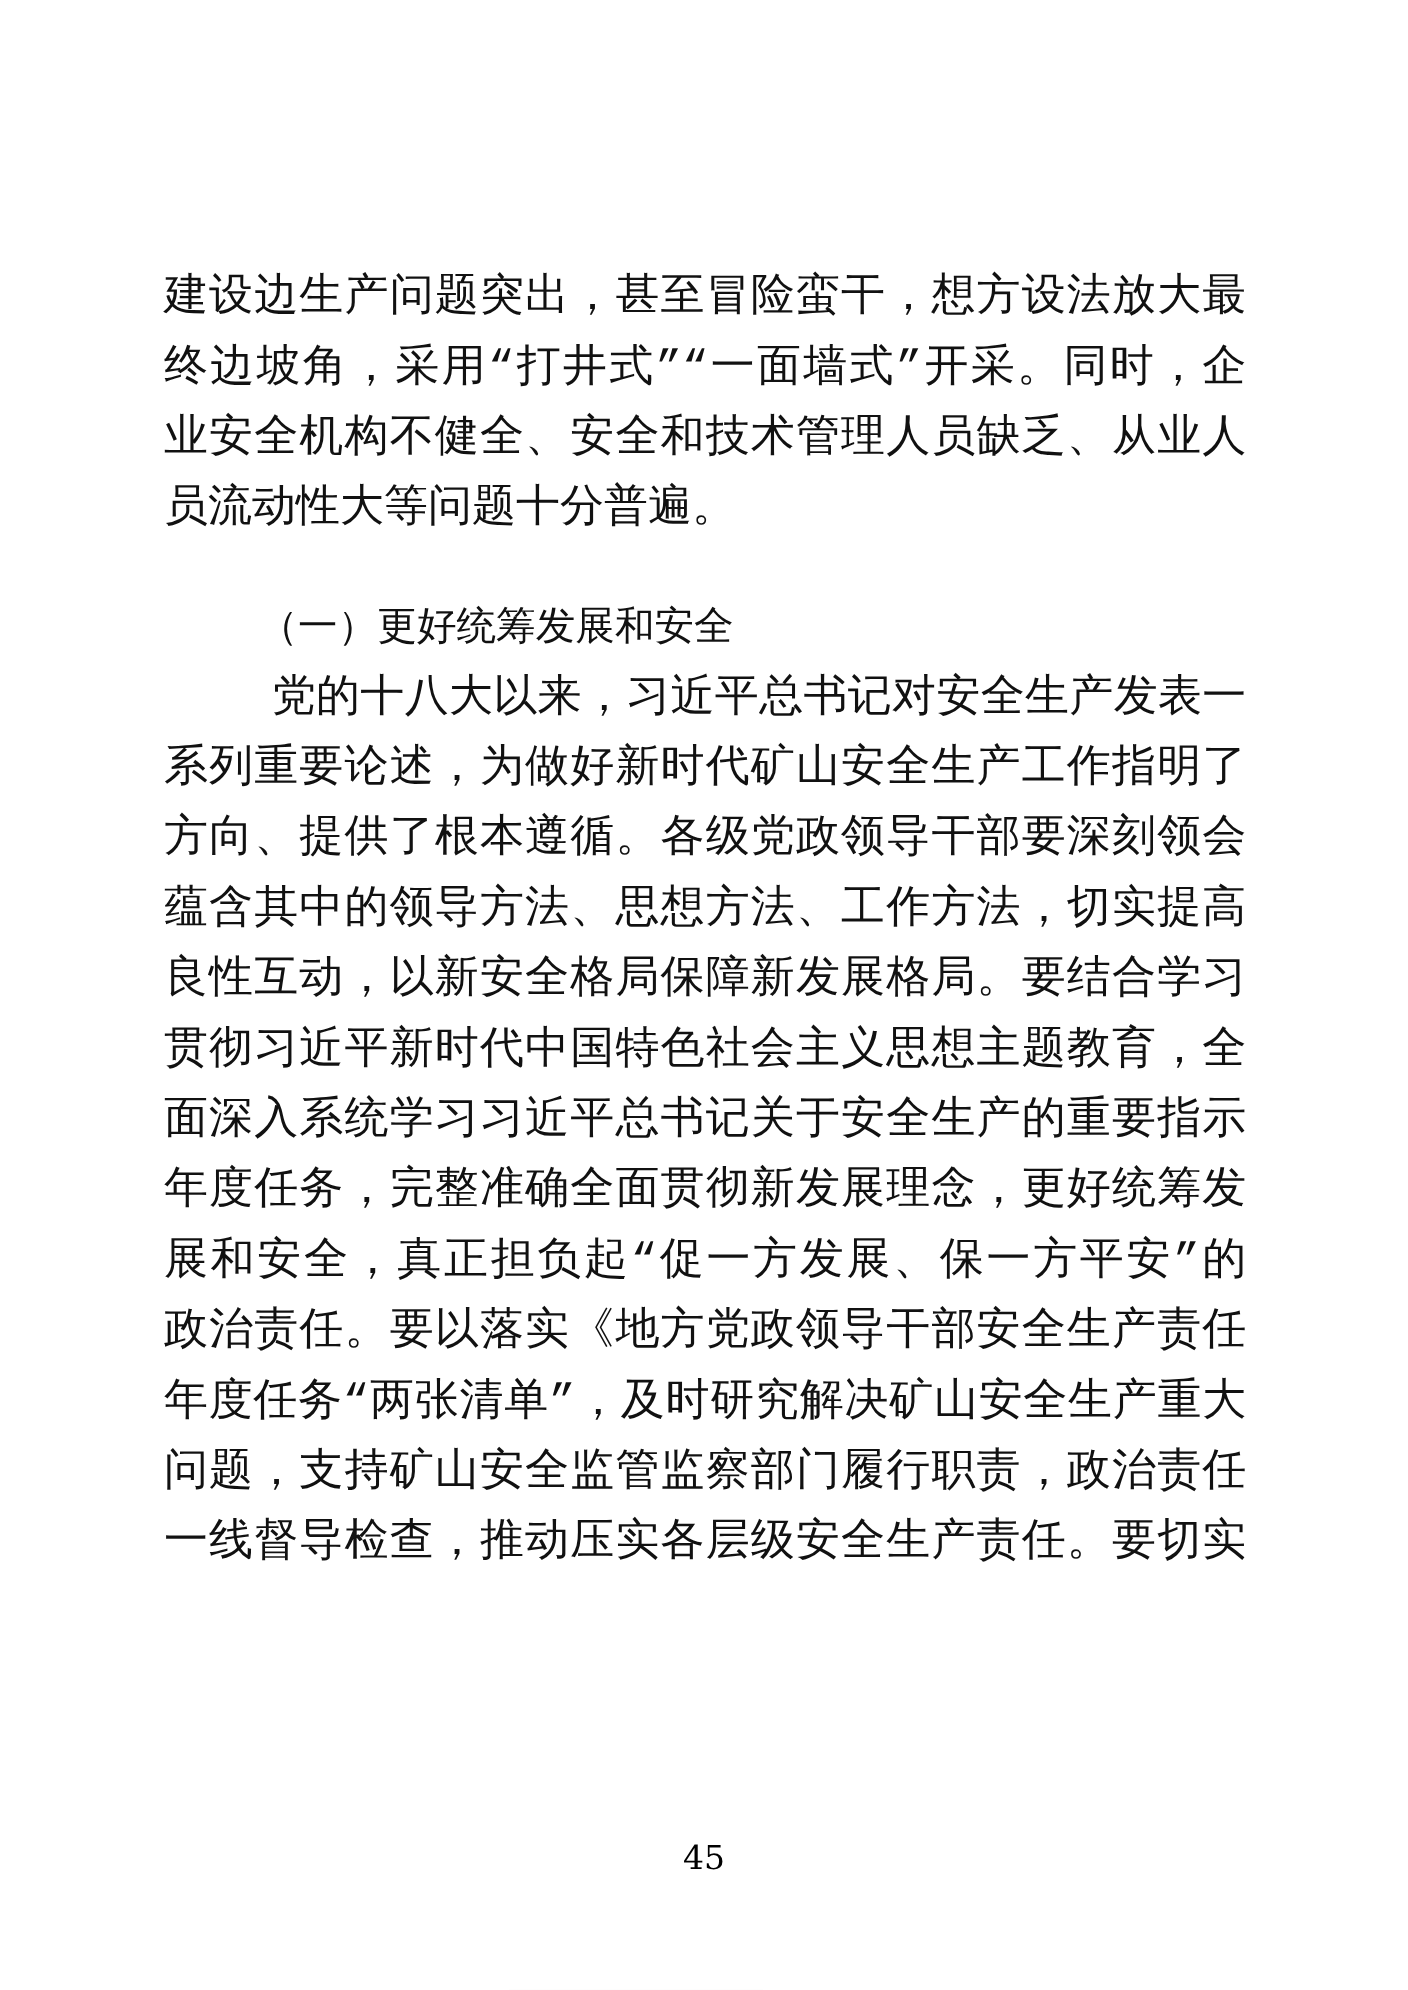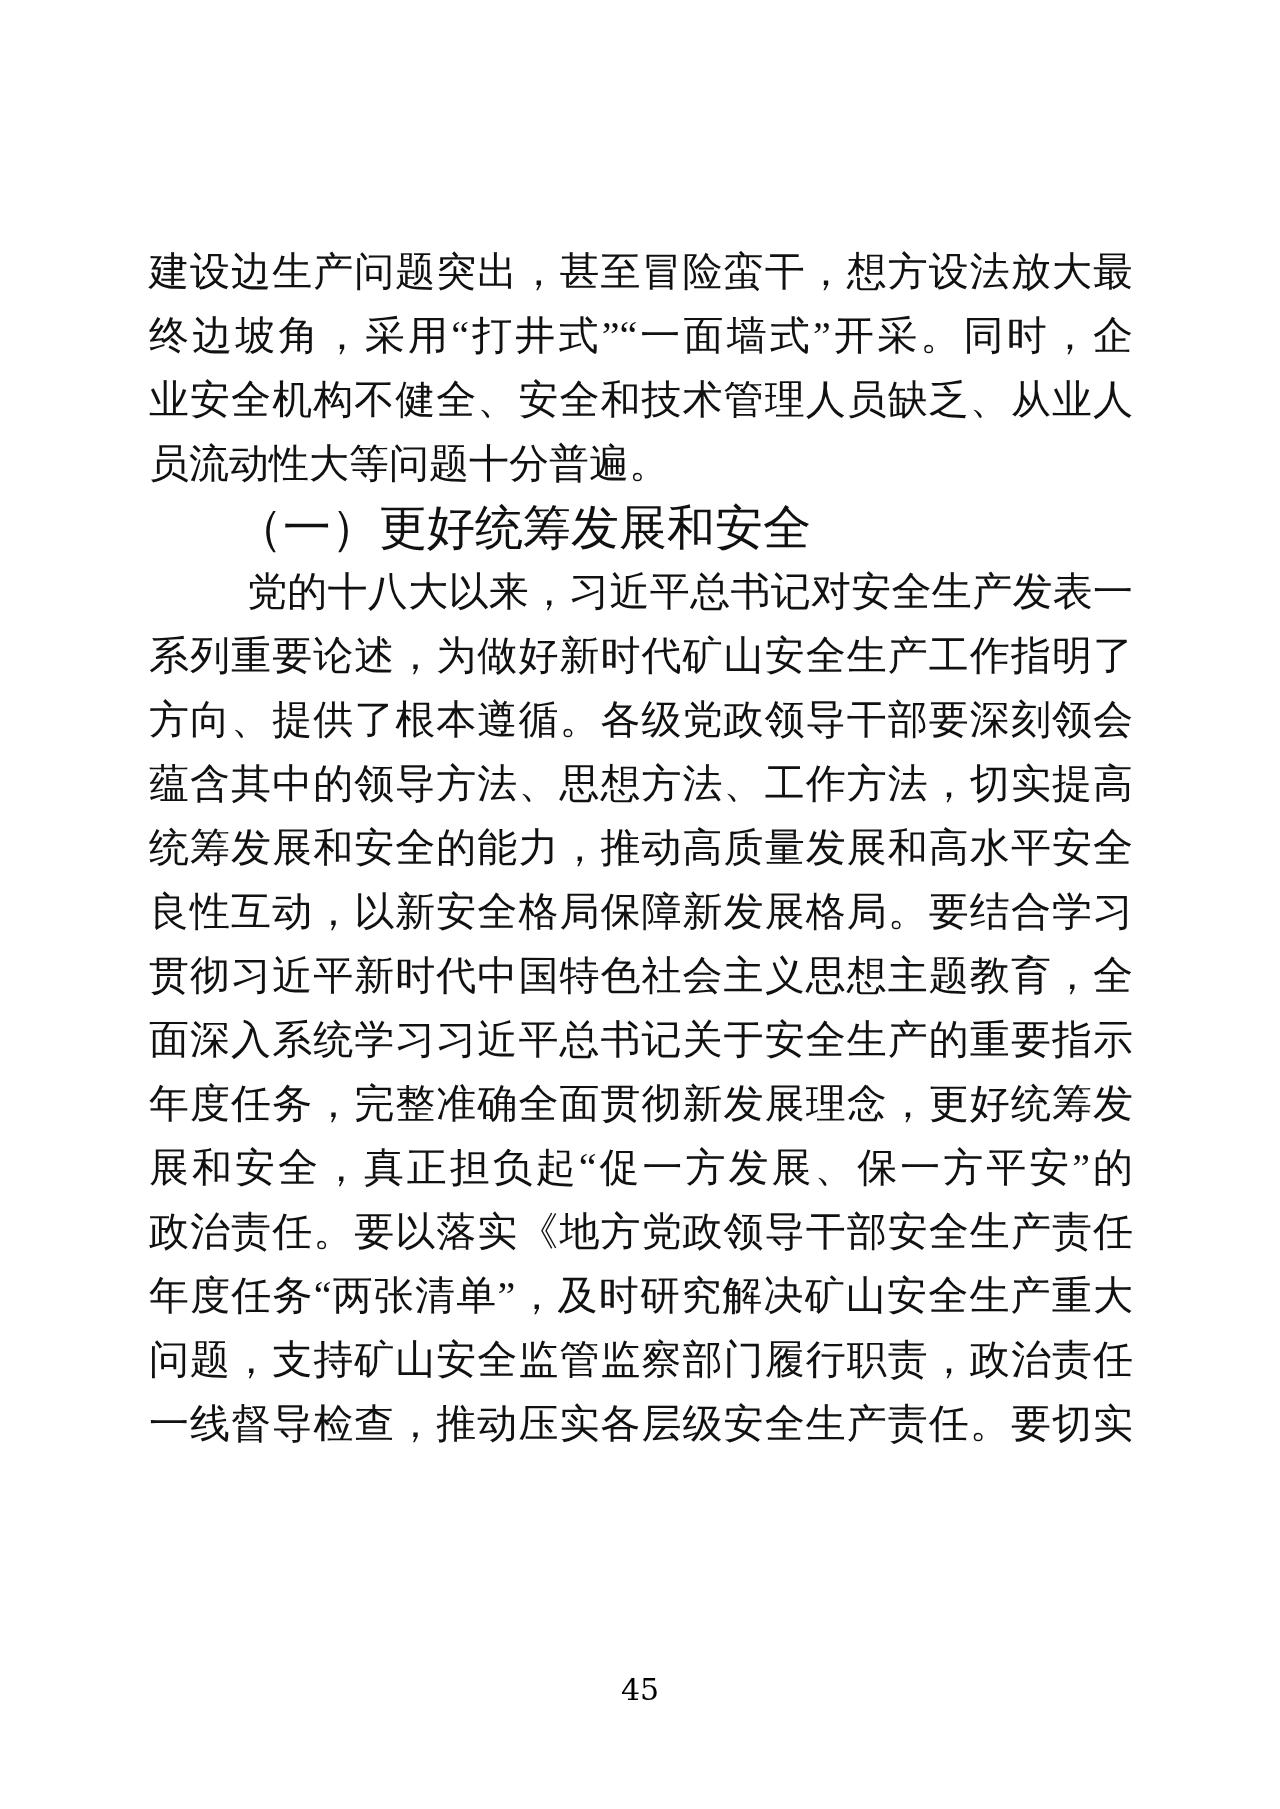--- a/index.html
+++ b/index.html
@@ -19,45 +19,46 @@
     position: absolute;
     left: 149px;
     top: 240px;
     width: 984px;
   }
   .line {
     height: 64px;
     line-height: 64px;
     font-size: 40px;
     color: #111111;
-    font-family: Liberation Serif, serif;
+    font-family: Liberation Mono, monospace;
     text-align: justify;
     text-align-last: justify;
     text-justify: distribute;
     white-space: nowrap;
     letter-spacing: 0;
   }
   .line.para-end {
     text-align: left;
     text-align-last: left;
   }
   .line.heading {
     font-family: "DejaVu Sans", "Liberation Sans", sans-serif;
     font-weight: bold;
     font-size: 44px;
     padding-left: 96px;
     text-align: left;
     text-align-last: left;
   }
   .line.subheading {
-    font-size: 48px;
+    font-size: 36px;
     font-weight: 500;
     padding-left: 86px;
     text-align: right;
     text-align-last: left;
+    margin-top: 44px;
   }
   .line.first-indent {
     text-indent: 98px;
   }
   .page-number {
     position: absolute;
     left: 0;
     top: 1672px;
     width: 100%;
     text-align: center;
@@ -76,21 +77,20 @@
     <div class="line">终边坡角，采用“打井式”“一面墙式”开采。同时，企</div>
     <div class="line">业安全机构不健全、安全和技术管理人员缺乏、从业人</div>
     <div class="line para-end">员流动性大等问题十分普遍。</div>
 
     <div class="line subheading">（一）更好统筹发展和安全</div>
 
     <div class="line first-indent">党的十八大以来，习近平总书记对安全生产发表一</div>
     <div class="line">系列重要论述，为做好新时代矿山安全生产工作指明了</div>
     <div class="line">方向、提供了根本遵循。各级党政领导干部要深刻领会</div>
     <div class="line">蕴含其中的领导方法、思想方法、工作方法，切实提高</div>
-    <div class="line">统筹发展和安全的能力，推动高质量发展和高水平安全</div>
     <div class="line">良性互动，以新安全格局保障新发展格局。要结合学习</div>
     <div class="line">贯彻习近平新时代中国特色社会主义思想主题教育，全</div>
     <div class="line">面深入系统学习习近平总书记关于安全生产的重要指示</div>
     <div class="line">年度任务，完整准确全面贯彻新发展理念，更好统筹发</div>
     <div class="line">展和安全，真正担负起“促一方发展、保一方平安”的</div>
     <div class="line">政治责任。要以落实《地方党政领导干部安全生产责任</div>
     <div class="line">年度任务“两张清单”，及时研究解决矿山安全生产重大</div>
     <div class="line">问题，支持矿山安全监管监察部门履行职责，政治责任</div>
     <div class="line">一线督导检查，推动压实各层级安全生产责任。要切实</div>
 

